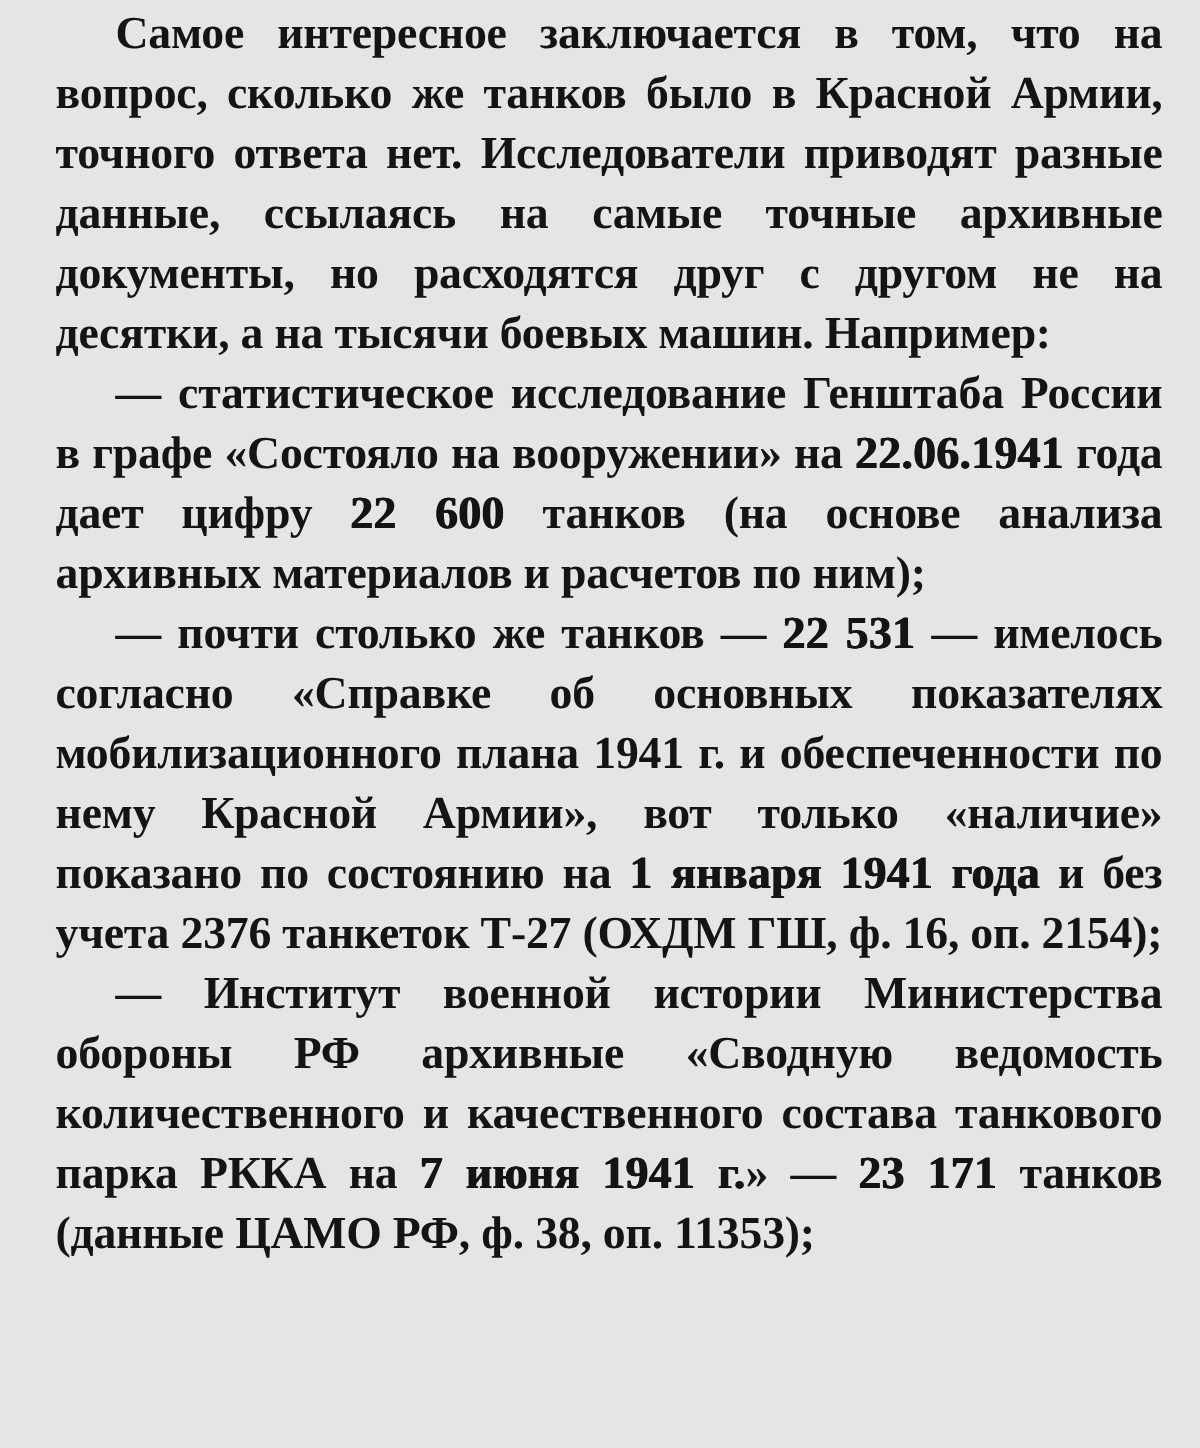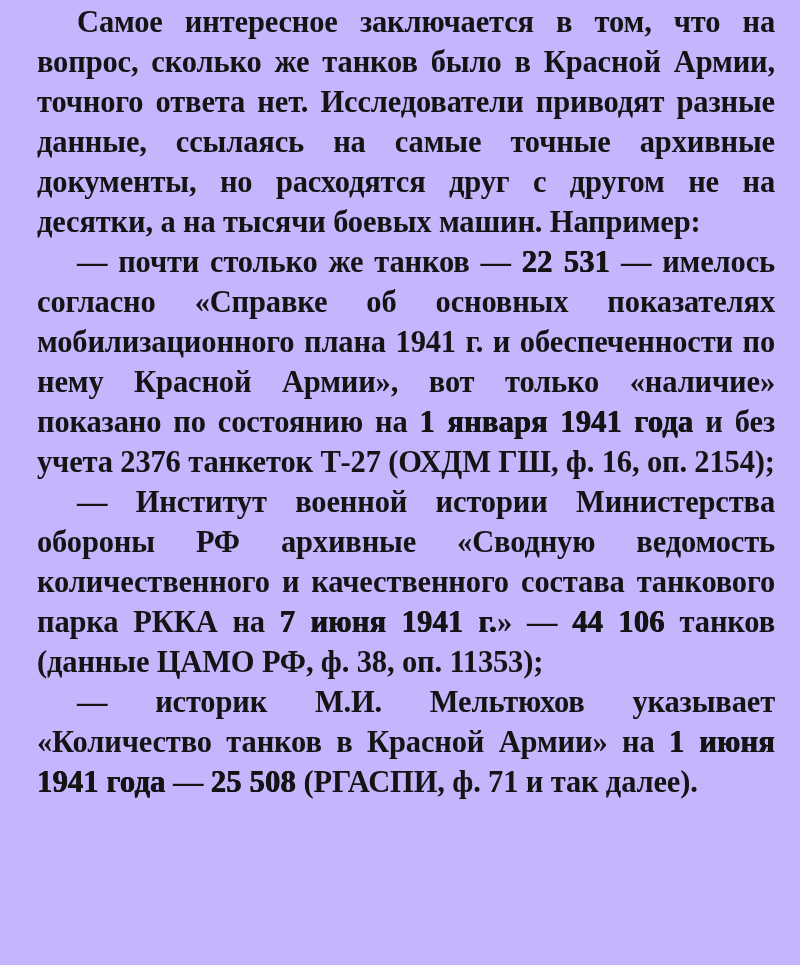--- a/index.html
+++ b/index.html
@@ -11,21 +11,21 @@
     width: 800px;
     height: 965px;
     font-family: "Liberation Serif", "DejaVu Serif", serif;
     color: #141414;
     overflow: hidden;
   }
   .page {
     width: 800px;
     height: 965px;
     position: relative;
-    background: #c4b5fd;
+    background: #e5e5e5;
     box-sizing: border-box;
     padding: 16px;
   }
   .textblock {
     position: absolute;
     left: 37px;
     top: 0px;
     width: 738px;
   }
   p.para {
@@ -54,17 +54,17 @@
     text-shadow: 0.45px 0 0 currentColor, -0.3px 0 0 currentColor;
   }
 </style>
 </head>
 <body>
 
 <div class="page">
   <div class="textblock" id="textblock">
 
   <p class="para first"><span class="body-run">Самое интересное заключается в том, что на вопрос, сколько же танков было в Красной Армии, точного ответа нет. Исследователи приводят разные данные, ссылаясь на самые точные архивные документы, но расходятся друг с другом не на десятки, а на тысячи боевых машин. Например:</span></p>
+      <p class="para"><span class="body-run">— статистическое исследование Генштаба России в графе «Состояло на вооружении» на </span><span class="em">22.06.1941</span><span class="body-run"> года дает цифру </span><span class="em">22 600</span><span class="body-run"> танков (на основе анализа архивных материалов и расчетов по ним);</span></p>
       <p class="para"><span class="body-run">— почти столько же танков — </span><span class="em">22 531</span><span class="body-run"> — имелось согласно «Справке об основных показателях мобилизационного плана 1941 г. и обеспеченности по нему Красной Армии», вот только «наличие» показано по состоянию на </span><span class="em">1 января 1941 года</span><span class="body-run"> и без учета 2376 танкеток Т-27 (ОХДМ ГШ, ф. 16, оп. 2154);</span></p>
-      <p class="para"><span class="body-run">— Институт военной истории Министерства обороны РФ архивные «Сводную ведомость количественного и качественного состава танкового парка РККА на </span><span class="em">7 июня 1941 г.</span><span class="body-run">» — </span><span class="em">44 106</span><span class="body-run"> танков (данные ЦАМО РФ, ф. 38, оп. 11353);</span></p>
-      <p class="para"><span class="body-run">— историк М.И. Мельтюхов указывает «Количество танков в Красной Армии» на </span><span class="em">1 июня 1941 года</span><span class="body-run"> — </span><span class="em">25 508</span><span class="body-run"> (РГАСПИ, ф. 71 и так далее).</span></p>
+      <p class="para"><span class="body-run">— Институт военной истории Министерства обороны РФ архивные «Сводную ведомость количественного и качественного состава танкового парка РККА на </span><span class="em">7 июня 1941 г.</span><span class="body-run">» — </span><span class="em">23 171</span><span class="body-run"> танков (данные ЦАМО РФ, ф. 38, оп. 11353);</span></p>
     </div>
 </div>
 
 </body></html>

